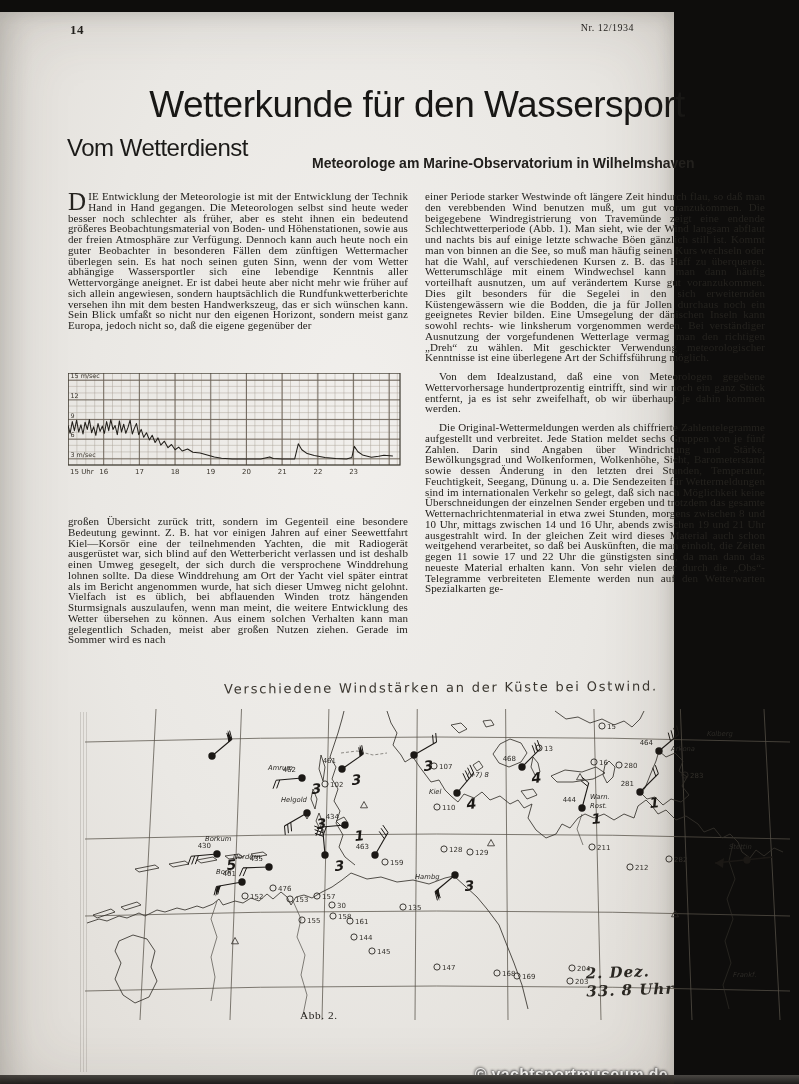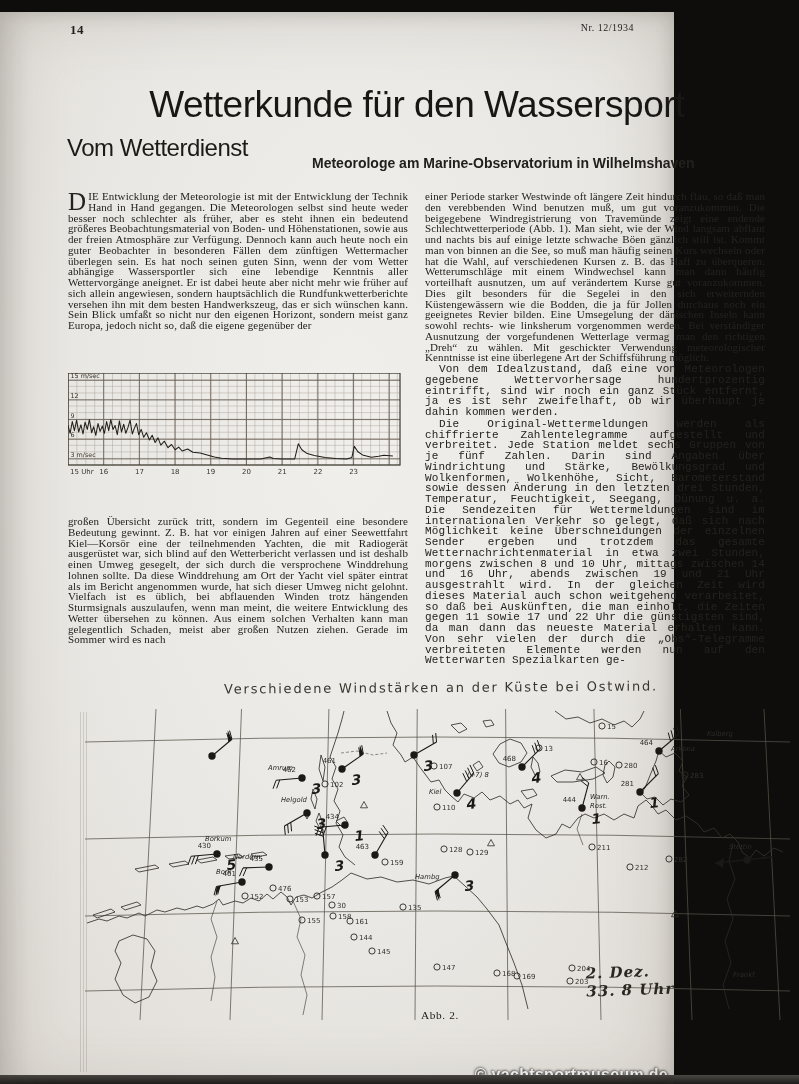--- a/index.html
+++ b/index.html
@@ -17,33 +17,33 @@
     font-size:24px;font-weight:400;letter-spacing:-.5px;color:#1b1a18;white-space:nowrap;}
   .byline1{position:absolute;left:312px;top:126px;width:460px;font-family:"Liberation Sans",sans-serif;
     font-size:12.5px;font-weight:bold;color:#22201d;}
   .byline2{position:absolute;left:312px;top:143px;width:460px;font-family:"Liberation Sans",sans-serif;
     font-size:14px;font-weight:bold;color:#22201d;}
   .col{font-size:11px;line-height:10.75px;text-align:justify;letter-spacing:.1px;color:#24221e;}
   .lcp1{position:absolute;left:68px;top:179px;width:340px;height:180px;overflow:hidden;}
   .lcp2{position:absolute;left:68px;top:504px;width:340px;}
   .rcol{position:absolute;left:425px;top:179px;width:340px;}
   .rcol p{margin:0 0 0 0;}
-  .rcol p + p{margin-top:1px;text-indent:14px;font-family:Liberation Mono, monospace;}
+  .rcol p + p{margin-top:8px;text-indent:14px;}
   .dropcap{float:left;font-size:25px;line-height:20px;padding:1px 2px 0 0;font-weight:400;}
   .fig1{position:absolute;left:68px;top:361px;width:334px;height:106px;}
   .figcap1{position:absolute;left:60px;top:470px;width:350px;text-align:center;font-size:11.3px;
     letter-spacing:.4px;color:#24221e;}
   .fig2{position:absolute;left:85px;top:697px;width:706px;height:312px;}
   .map-title{position:absolute;left:196px;top:668px;width:490px;text-align:center;
     font-family:"DejaVu Sans",sans-serif;font-size:13px;letter-spacing:1.8px;color:#3a362f;
     transform:rotate(-.4deg);}
   .map-annot{position:absolute;left:586px;top:951px;font-family:"DejaVu Serif",serif;
     font-style:italic;font-weight:bold;font-size:15px;letter-spacing:1px;color:#2b2823;
     transform:rotate(-2deg);}
-  .figcap2{position:absolute;left:300px;top:997px;width:280px;text-align:center;font-size:11.3px;
+  .figcap2{position:absolute;left:300px;top:997px;width:280px;font-size:11.3px;
     letter-spacing:.6px;color:#24221e;}
   .watermark{position:absolute;right:6px;top:1054px;font-family:"Liberation Sans",sans-serif;
     font-size:16px;font-weight:bold;color:#f4f3f1;letter-spacing:.3px;
     text-shadow:0 0 3px rgba(60,60,60,.9), 1px 1px 2px rgba(40,40,40,.8), -1px -1px 2px rgba(90,90,90,.6);}
   .bottom-strip{position:absolute;left:0;top:1063px;width:799px;height:21px;
     background:linear-gradient(#4a4743,#11100f 55%,#000);}
   .stack-lines{position:absolute;left:80px;top:700px;width:9px;height:360px;opacity:.5;
     background:repeating-linear-gradient(90deg, rgba(110,104,96,.45) 0 1px, transparent 1px 3px);}
   svg text{font-family:"DejaVu Sans",sans-serif;}
 </style>

